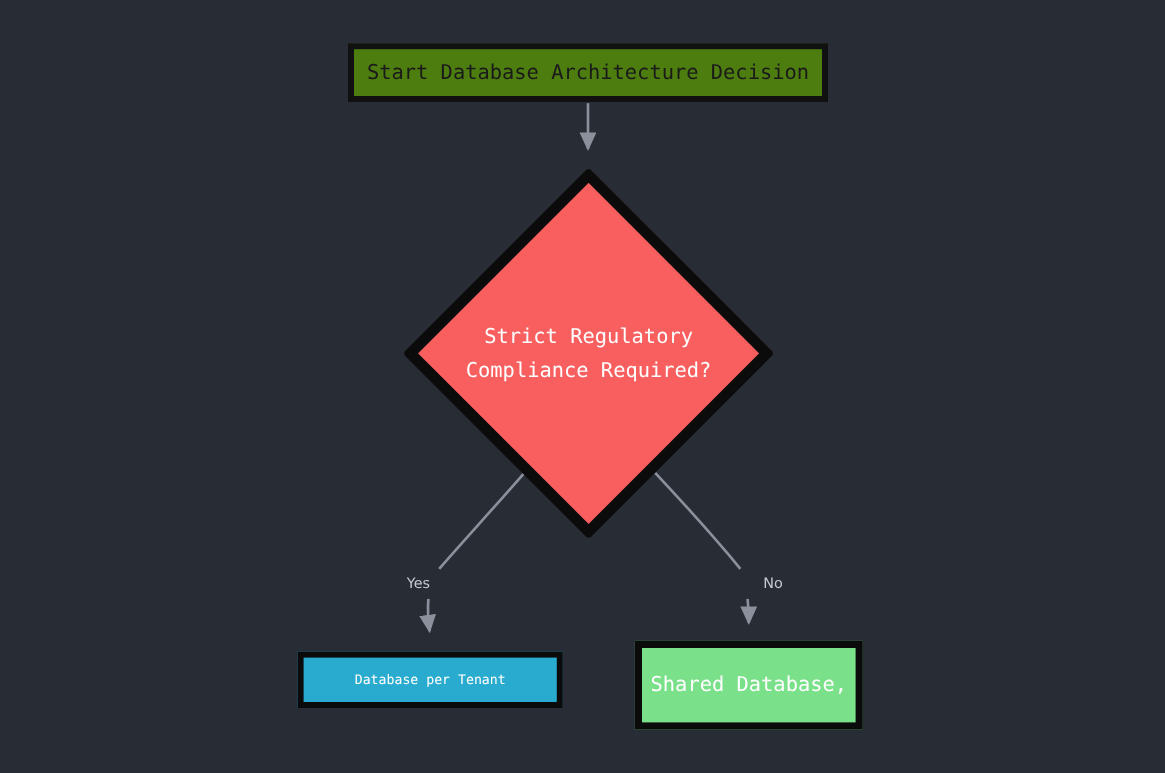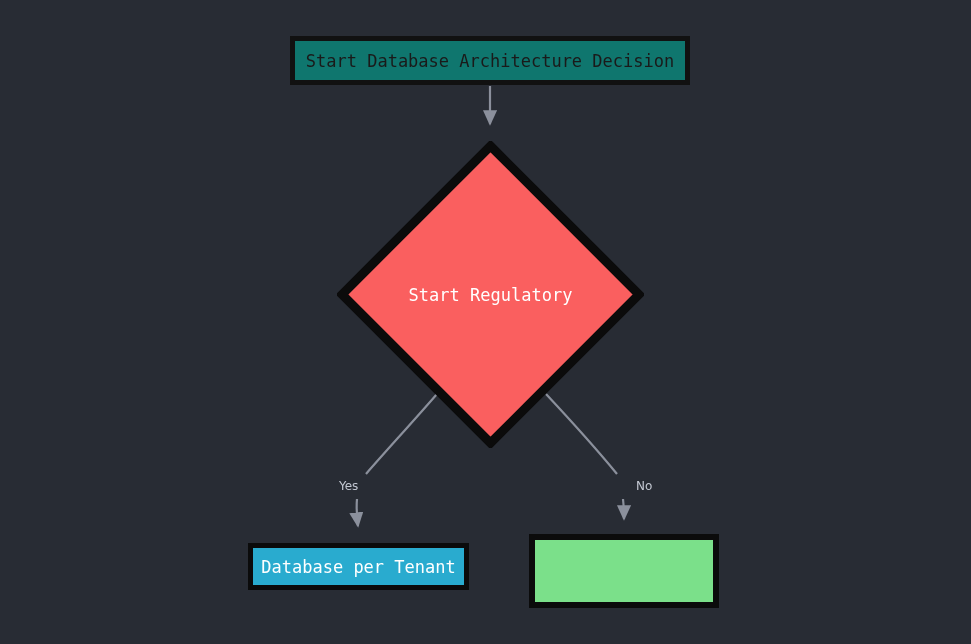--- a/index.html
+++ b/index.html
@@ -32,21 +32,21 @@
     white-space: pre;
     z-index: 3;
   }
 
   
   #node-start {
     left: 290px;
     top: 36px;
     width: 400px;
     height: 49px;
-    background: #0f766e;
+    background: #4d7c0f;
     border: 5px solid #111111;
     color: #1a1a1a;
     font-size: 17px;
     letter-spacing: 0px;
   }
 
   
   #node-decision {
     left: 337px;
     top: 141px;
@@ -81,21 +81,21 @@
 
   
   #node-db-per-tenant {
     left: 248px;
     top: 543px;
     width: 221px;
     height: 47px;
     background: #29abcf;
     border: 5px solid #0b0b0b;
     color: #ffffff;
-    font-size: 17px;
+    font-size: 11px;
   }
 
   
   #node-shared-schema {
     left: 529px;
     top: 534px;
     width: 190px;
     height: 74px;
     background: #7be08a;
     border: 6px solid #0b0b0b;
@@ -143,26 +143,28 @@
     </g>
   </svg>
 
   <div class="node" id="node-start">Start Database Architecture Decision</div>
 
   <div class="node" id="node-decision">
     <svg class="diamond-shape" viewBox="0 0 307 307" xmlns="http://www.w3.org/2000/svg">
       <polygon points="153.5,5 302,153.5 153.5,302 5,153.5" fill="#fa5f5f" stroke="#0b0b0b" stroke-width="9"></polygon>
     </svg>
     <div class="diamond-label">
-      <span>Start Regulatory</span>
+      <span>Strict Regulatory</span>
+      <span>Compliance Required?</span>
     </div>
   </div>
 
   <div class="node" id="node-db-per-tenant">Database per Tenant</div>
 
   <div class="node" id="node-shared-schema">
+    <span>Shared Database,</span>
   </div>
 
   <div class="edge-label" id="edge-label-yes">Yes</div>
 
   <div class="edge-label" id="edge-label-no">No</div>
 
 </div>
 
 </body></html>

